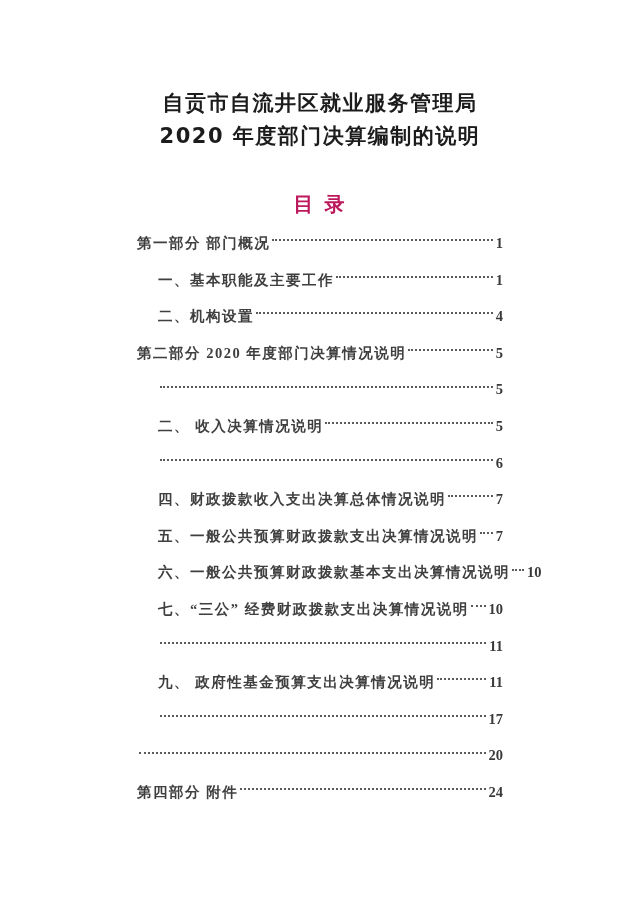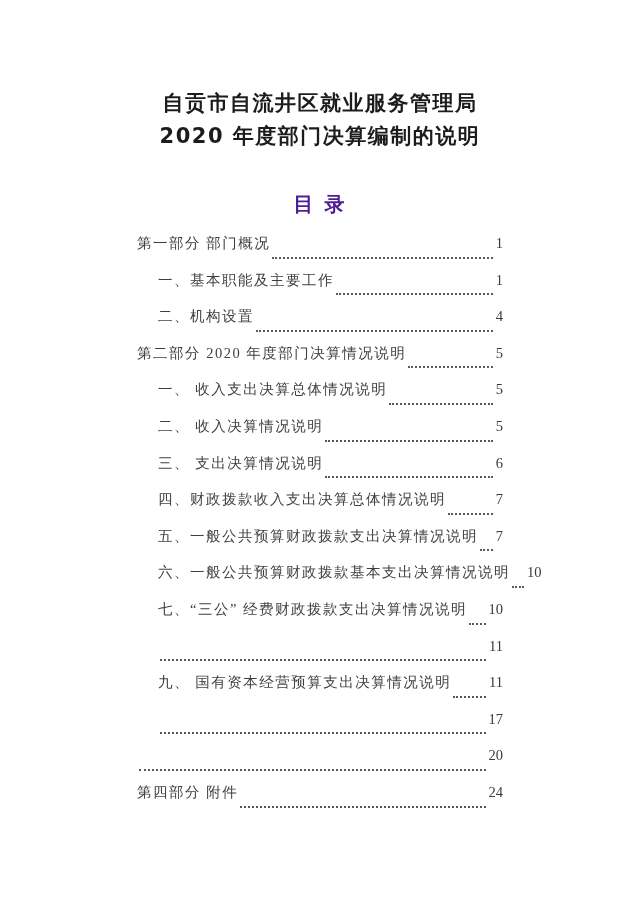--- a/index.html
+++ b/index.html
@@ -26,36 +26,37 @@
     color: #1c1c1c;
     font-size: 21px;
     line-height: 33px;
     letter-spacing: 1.5px;
   }
   .toc-heading {
     margin-top: 38px;
     text-align: center;
     font-family: "DejaVu Sans", "Liberation Sans", sans-serif;
     font-weight: 700;
-    color: #4c1d95;
+    color: #be185d;
     font-size: 20px;
     line-height: 26px;
     letter-spacing: 2px;
   }
   .toc {
     margin: 8px 97px 0 97px;
   }
   .toc-row {
     display: flex;
-    align-items: flex-end;
+    align-items: center;
     height: 36.6px;
     font-size: 14.5px;
     line-height: 36.6px;
     color: #3d3d3d;
     cursor: default;
+    font-weight: bold;
   }
   .toc-row.indent {
     padding-left: 21px;
   }
   .toc-label {
     white-space: nowrap;
     letter-spacing: 1.5px;
     color: #3f3f3f;
   }
   .toc-leader {
@@ -98,31 +99,29 @@
     <span class="toc-label">二、机构设置</span>
     <span class="toc-leader"></span>
     <span class="toc-page">4</span>
   </div>
       <div class="toc-row">
     <span class="toc-label">第二部分 2020 年度部门决算情况说明</span>
     <span class="toc-leader"></span>
     <span class="toc-page">5</span>
   </div>
       <div class="toc-row indent">
-    <span class="toc-label">一、 收入支出决算总体情况说明</span>
     <span class="toc-leader"></span>
     <span class="toc-page">5</span>
   </div>
       <div class="toc-row indent">
     <span class="toc-label">二、 收入决算情况说明</span>
     <span class="toc-leader"></span>
     <span class="toc-page">5</span>
   </div>
       <div class="toc-row indent">
-    <span class="toc-label">三、 支出决算情况说明</span>
     <span class="toc-leader"></span>
     <span class="toc-page">6</span>
   </div>
       <div class="toc-row indent">
     <span class="toc-label">四、财政拨款收入支出决算总体情况说明</span>
     <span class="toc-leader"></span>
     <span class="toc-page">7</span>
   </div>
       <div class="toc-row indent">
     <span class="toc-label">五、一般公共预算财政拨款支出决算情况说明</span>
@@ -137,21 +136,21 @@
       <div class="toc-row indent">
     <span class="toc-label">七、“三公” 经费财政拨款支出决算情况说明</span>
     <span class="toc-leader"></span>
     <span class="toc-page">10</span>
   </div>
       <div class="toc-row indent">
     <span class="toc-leader"></span>
     <span class="toc-page">11</span>
   </div>
       <div class="toc-row indent">
-    <span class="toc-label">九、 国有资本经营预算支出决算情况说明</span>
+    <span class="toc-label">九、 政府性基金预算支出决算情况说明</span>
     <span class="toc-leader"></span>
     <span class="toc-page">11</span>
   </div>
       <div class="toc-row indent">
     <span class="toc-leader"></span>
     <span class="toc-page">17</span>
   </div>
       <div class="toc-row">
     <span class="toc-leader"></span>
     <span class="toc-page">20</span>

